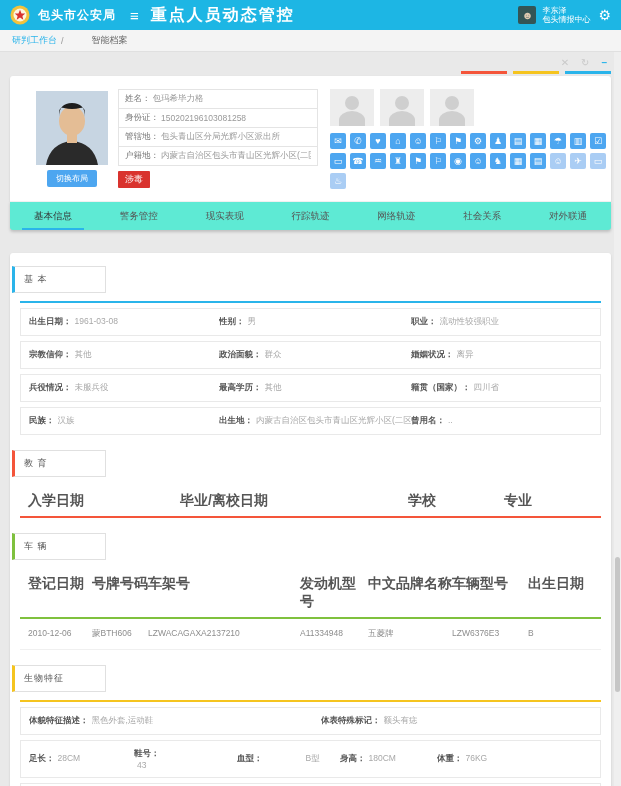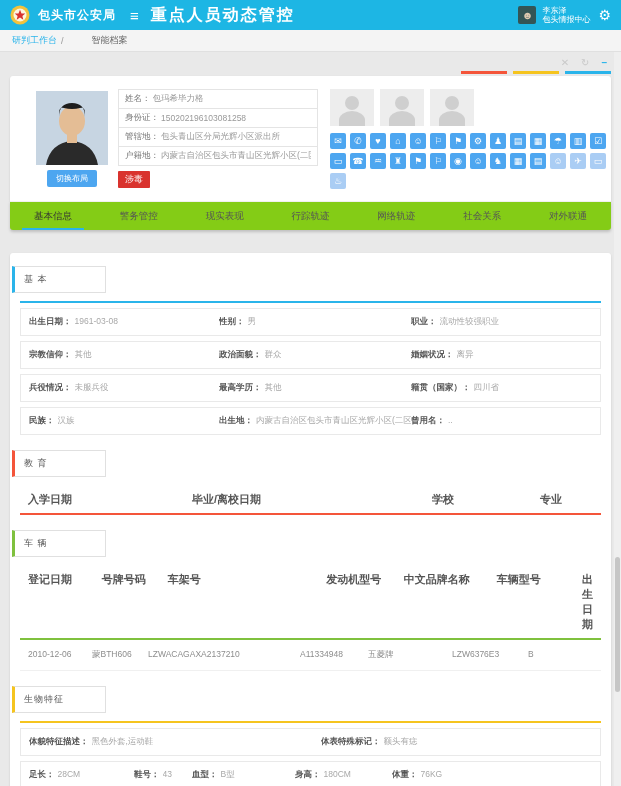--- a/index.html
+++ b/index.html
@@ -50,21 +50,21 @@
   .linked-avatars { display:flex; gap:6px; margin-bottom:7px; }
   .lav { width:44px; height:37px; background:#ededed; position:relative; overflow:hidden; cursor:pointer; }
   .lav::before { content:""; position:absolute; left:50%; top:7px; width:14px; height:14px; margin-left:-7px; border-radius:50%; background:#cfcfcf; }
   .lav::after { content:""; position:absolute; left:50%; top:22px; width:26px; height:18px; margin-left:-13px; border-radius:50% 50% 0 0; background:#cfcfcf; }
   .icon-row { display:flex; gap:4px; margin-bottom:4px; }
   .pic { width:16px; height:16px; border-radius:2px; color:#fff; font-size:9px; display:flex; align-items:center; justify-content:center; cursor:pointer; }
   .pic.on { background:#4da6f0; }
   .pic.off { background:#aacdf4; }
 
   
-  .tabs-bar { display:flex; background:#84cc16; border-top:1px solid #f0f0f0; box-shadow:0 2px 3px rgba(0,0,0,.18); border-radius:0 0 3px 3px; }
+  .tabs-bar { display:flex; background:#5eead4; border-top:1px solid #f0f0f0; box-shadow:0 2px 3px rgba(0,0,0,.18); border-radius:0 0 3px 3px; }
   .tab { flex:1; text-align:center; font-size:9.5px; color:#555; padding:8px 0 7px; position:relative; cursor:pointer; }
   .tab.active { color:#333; }
   .tab.active::after { content:""; position:absolute; left:14%; right:14%; bottom:0; height:2px; background:#2ab4ea; }
 
   
   .main-card { margin-top:23px; padding:13px 0 10px; min-height:530px; }
   .section { margin-bottom:15px; }
   .sec-label { width:94px; margin-left:2px; background:#fff; border:1px solid #e0e0e0; font-size:9px; color:#555; padding:6px 9px; letter-spacing:1px; }
   .sec-label.acc-blue   { border-left:3px solid #2ab4ea; }
   .sec-label.acc-red    { border-left:3px solid #f4553a; }
@@ -73,23 +73,23 @@
   .sec-body { margin:8px 10px 0; }
   .sec-body.bt-blue   { border-top:2px solid #2ab4ea; padding-top:5px; }
   .sec-body.bt-yellow { border-top:2px solid #f5c41f; padding-top:5px; }
 
   .frow { border:1px solid #e9e9e9; background:#fff; display:flex; padding:7px 8px; font-size:8.5px; margin-bottom:5px; align-items:center; }
   .frow .fl { color:#555; font-weight:bold; white-space:nowrap; }
   .frow .fv { color:#a8a8a8; margin-left:3px; white-space:nowrap; overflow:hidden; }
   .cell { display:flex; overflow:hidden; }
   .b0 { width:190px; } .b1 { width:192px; } .b2 { flex:1; }
   .bio0 { width:292px; } .bio-last { flex:1; }
-  .m0{width:105px;} .m1{width:58px;} .m2{width:103px;} .m3{width:97px;} .m4{flex:1;}
-
-  .tbl-head { display:flex; font-size:11px; font-weight:bold; color:#555; padding:7px 8px 6px;gap:12px; }
+  .m0{width:105px;} .m1{width:103px;flex-direction:column;} .m2{width:103px;gap:40px;} .m3{width:97px;} .m4{flex:1;}
+
+  .tbl-head { display:flex; font-size:14px; font-weight:bold; color:#555; padding:7px 8px 6px; }
   .tbl-head.u-red   { border-bottom:2px solid #f4553a; }
   .tbl-head.u-green { border-bottom:2px solid #7fc13e; }
   .tbl-row { display:flex; font-size:8.5px; color:#8d8d8d; padding:9px 8px; border-bottom:1px solid #f0f0f0; }
   .e0{width:152px;} .e1{width:228px;} .e2{width:96px;} .e3{flex:1;}
   .v0{width:64px;} .v1{width:56px;} .v2{width:152px;} .v3{width:68px;} .v4{width:84px;} .v5{width:76px;} .v6{flex:1;}
 
   .fp-row { border:1px solid #e9e9e9; background:#fff; display:flex; align-items:center; padding:8px 8px; font-size:8.5px; margin-bottom:5px; }
   .fp-list { display:flex; gap:9px; margin-left:8px; }
   .fp { width:13px; height:17px; border-radius:50%; background:radial-gradient(ellipse at 40% 40%, #6b6b6b, #2e2e2e 75%); opacity:.85; cursor:pointer; }
 

